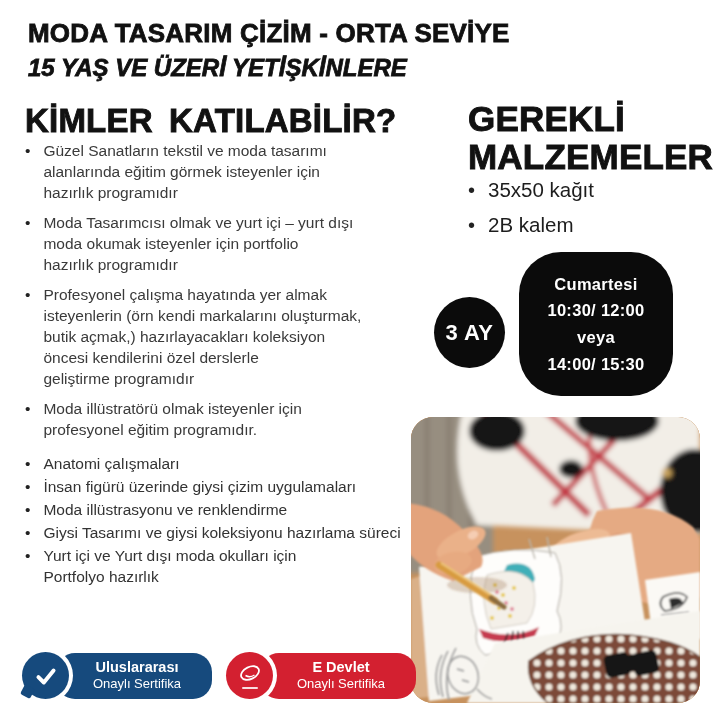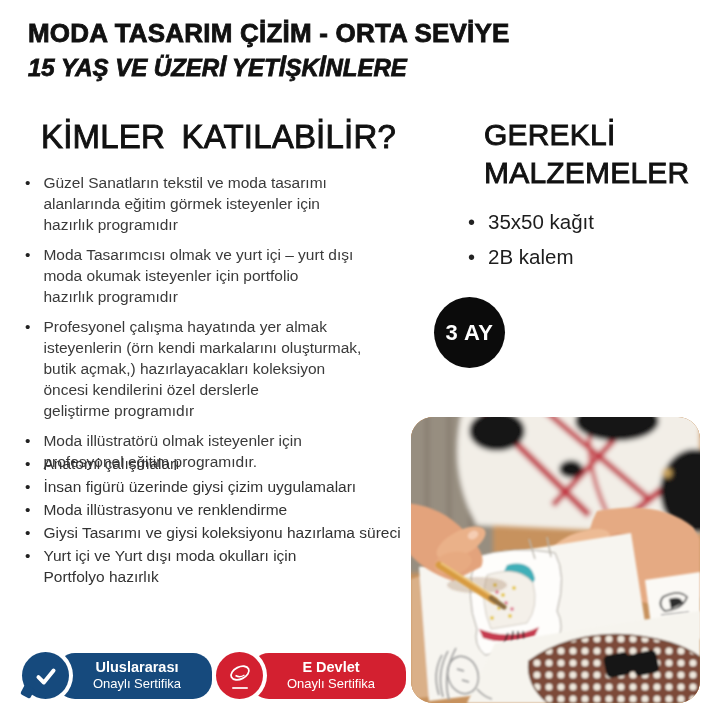--- a/index.html
+++ b/index.html
@@ -4,34 +4,34 @@
 <style>
   html,body{margin:0;padding:0;background:#ffffff;}
   .page{position:relative;width:720px;height:720px;background:#fff;overflow:hidden;
         font-family:"Liberation Sans",sans-serif;color:#111;}
 
   
   .hdr{position:absolute;left:28px;top:18px;}
   .hdr .t1{font-size:26px;font-weight:800;letter-spacing:.2px;-webkit-text-stroke:.8px #111;}
   .hdr .t2{font-size:24px;font-weight:800;font-style:italic;margin-top:5px;-webkit-text-stroke:.8px #111;}
 
-  h2.big{font-size:33px;font-weight:400;margin:16px;-webkit-text-stroke:.9px #111;letter-spacing:.2px;}
+  h2.big{font-size:33px;font-weight:700;margin:0;-webkit-text-stroke:.9px #111;letter-spacing:.2px;}
 
   
   .sec-kimler{position:absolute;left:25px;top:102px;width:402px;}
   .sec-kimler h2{word-spacing:7px;}
   ul.plain{list-style:none;margin:0;padding:0;}
   .klist{margin-top:16px;}
   .klist li{display:flex;gap:13px;margin-bottom:9px;font-size:15.5px;line-height:21px;color:#3a3a3a;}
   .txt{white-space:pre-line;}
   .dot{color:#222;flex:0 0 auto;}
 
   
   .sec-malzeme{position:absolute;left:468px;top:100px;width:245px;}
-  .sec-malzeme h2{font-size:30px;line-height:38px;white-space:pre-line;}
+  .sec-malzeme h2{font-size:35px;line-height:38px;white-space:pre-line;}
   .mlist{margin-top:12px;}
   .mlist li{display:flex;gap:13px;margin-bottom:7px;font-size:20.5px;color:#1d1d1d;line-height:28px;}
   .mlist .dot{font-size:20px;}
 
   
   .circle-3ay{position:absolute;left:434px;top:297px;width:71px;height:71px;border-radius:50%;
               background:#0b0b0b;color:#fff;display:flex;align-items:center;justify-content:center;
               font-size:22px;font-weight:800;letter-spacing:.5px;}
   .schedule{position:absolute;left:519px;top:252px;width:154px;height:144px;border-radius:42px;
             background:#0b0b0b;color:#fff;display:flex;align-items:center;justify-content:center;
@@ -43,21 +43,21 @@
   .sec-cizim h2{font-size:31px;}
   .clist{margin-top:13px;}
   .clist li{display:flex;gap:13px;margin-bottom:2px;font-size:15.5px;line-height:21px;color:#333;}
 
   
   .photo{position:absolute;left:411px;top:417px;width:289px;height:286px;border-radius:22px;
          overflow:hidden;background:#c7925e;}
   .photo svg{display:block;width:100%;height:100%;}
 
   
-  .badges{position:absolute;left:22px;top:652px;display:flex;gap:4px;align-items:center;}
+  .badges{position:absolute;left:22px;top:652px;display:flex;gap:14px;align-items:center;}
   .badge{display:flex;align-items:center;}
   .bicon{width:47px;height:47px;border-radius:50%;display:flex;flex-direction:column;gap:2px;
          align-items:center;justify-content:center;position:relative;z-index:2;
          box-shadow:0 0 0 4px #fff;}
   .bicon.blue{background:#164a7d;}
   .bicon.red{background:#d32030;}
   .btail{position:absolute;left:0;bottom:2px;width:11px;height:11px;border-radius:2px;
          transform:rotate(28deg);z-index:-1;}
   .btail.blue{background:#164a7d;}
   .bpill{margin-left:-13px;padding:4px 16px 4px 22px;border-radius:19px;height:38px;min-width:118px;
@@ -119,20 +119,24 @@
         </li>
       <li>
           <span class="dot">•</span>
           <span class="txt">2B kalem</span>
         </li>
     </ul>
   </section>
 
   <div class="circle-3ay">3 AY</div>
 
+  <div class="schedule">Cumartesi
+10:30/ 12:00
+veya
+14:00/ 15:30</div>
 
   <section class="sec-cizim">
     <ul class="plain clist">
       <li>
           <span class="dot">•</span>
           <span class="txt">Anatomi çalışmaları</span>
         </li>
       <li>
           <span class="dot">•</span>
           <span class="txt">İnsan figürü üzerinde giysi çizim uygulamaları</span>

